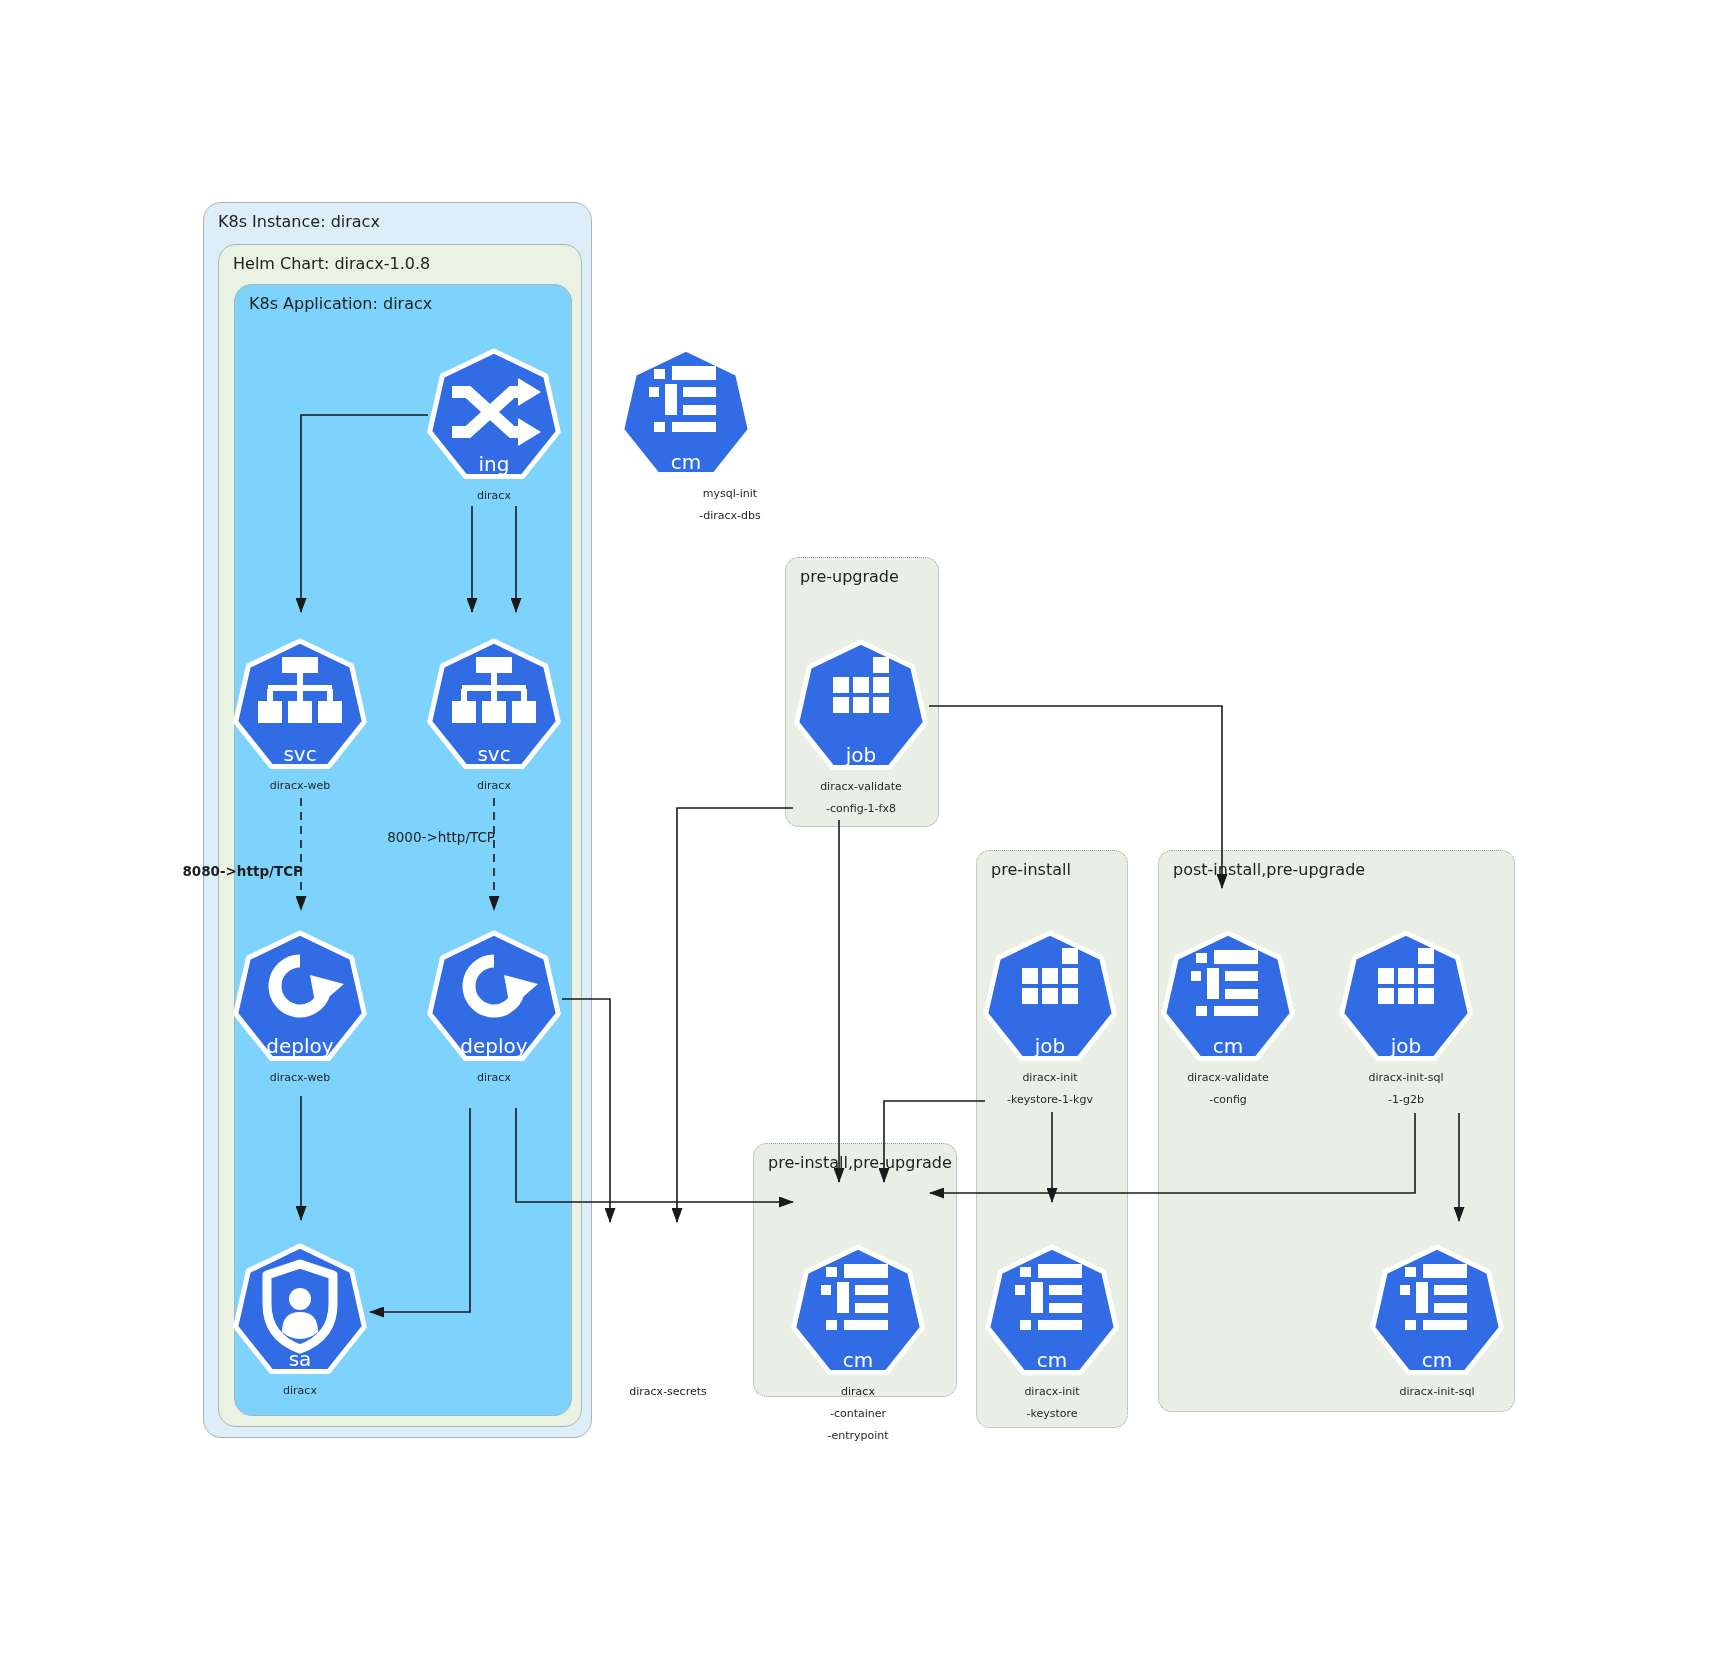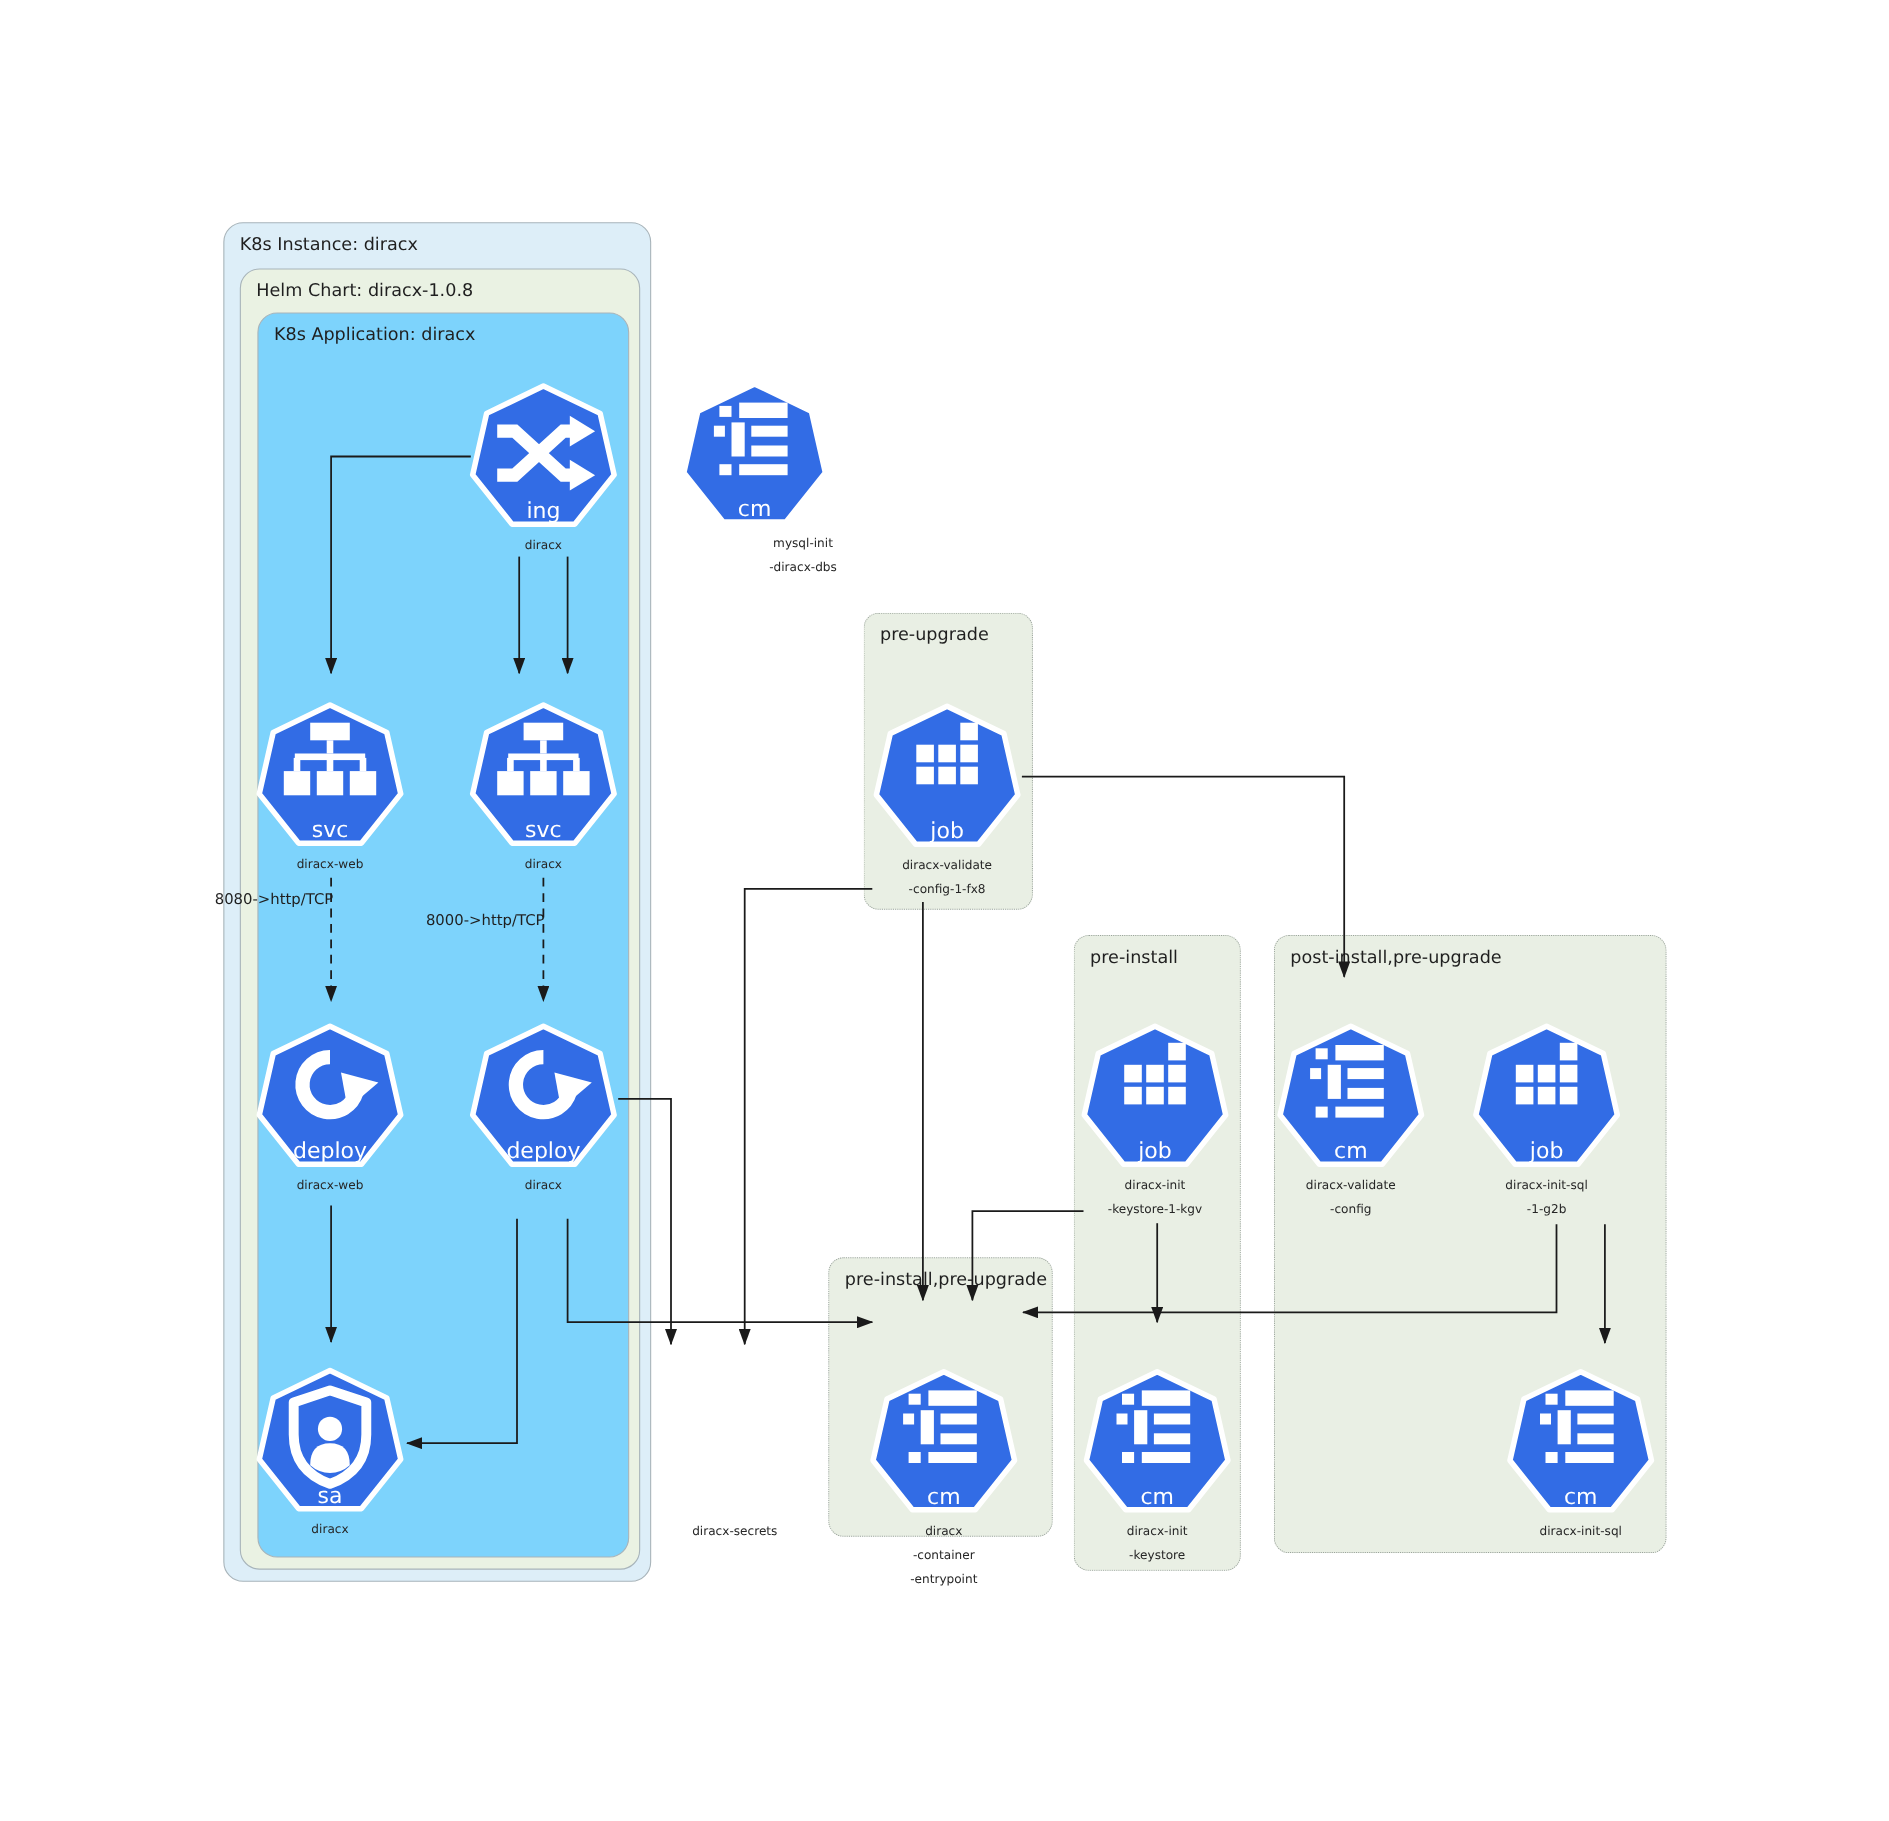--- a/index.html
+++ b/index.html
@@ -97,21 +97,21 @@
       <polyline points="562,999 610,999 610,1222" fill="none" stroke="#1a1a1a" stroke-width="1.6" marker-end="url(#arw)"></polyline>
       <polyline points="516,1108 516,1202 793,1202" fill="none" stroke="#1a1a1a" stroke-width="1.6" marker-end="url(#arw)"></polyline>
       <polyline points="793,808 677,808 677,1222" fill="none" stroke="#1a1a1a" stroke-width="1.6" marker-end="url(#arw)"></polyline>
       <polyline points="929,706 1222,706 1222,888" fill="none" stroke="#1a1a1a" stroke-width="1.6" marker-end="url(#arw)"></polyline>
       <polyline points="839,820 839,1182" fill="none" stroke="#1a1a1a" stroke-width="1.6" marker-end="url(#arw)"></polyline>
       <polyline points="985,1101 884,1101 884,1182" fill="none" stroke="#1a1a1a" stroke-width="1.6" marker-end="url(#arw)"></polyline>
       <polyline points="1052,1112 1052,1202" fill="none" stroke="#1a1a1a" stroke-width="1.6" marker-end="url(#arw)"></polyline>
       <polyline points="1459,1113 1459,1221" fill="none" stroke="#1a1a1a" stroke-width="1.6" marker-end="url(#arw)"></polyline>
       <polyline points="1415,1113 1415,1193 930,1193" fill="none" stroke="#1a1a1a" stroke-width="1.6" marker-end="url(#arw)"></polyline>
     </svg>
-    <div class="edge-label" style="left: 303px; top: 810px;">8080-&gt;http/TCP</div>
+    <div class="edge-label" style="left: 303px; top: 863px; font-weight: bold;">8080-&gt;http/TCP</div>
     <div class="edge-label" style="left: 495px; top: 829px;">8000-&gt;http/TCP</div>
     <div class="node" style="left: 419px; top: 342px;">
       <svg viewBox="-75 -75 150 150" width="150" height="150">
         <polygon points="0,-66 51.6,-41.2 64.3,14.7 28.6,59.5 -28.6,59.5 -64.3,14.7 -51.6,-41.2" fill="#326ce5" stroke="#fff" stroke-width="5" stroke-linejoin="round"></polygon>
         <g fill="#fff">
           <path d="M -42 -25 H -26 L 18 15 H 26" fill="none" stroke="#fff" stroke-width="12"></path>
           <path d="M -42 15 H -26 L 18 -25 H 26" fill="none" stroke="#fff" stroke-width="12"></path>
           <polygon points="24,-39 47,-25 24,-11"></polygon>
           <polygon points="24,1 47,15 24,29"></polygon>
         </g>

